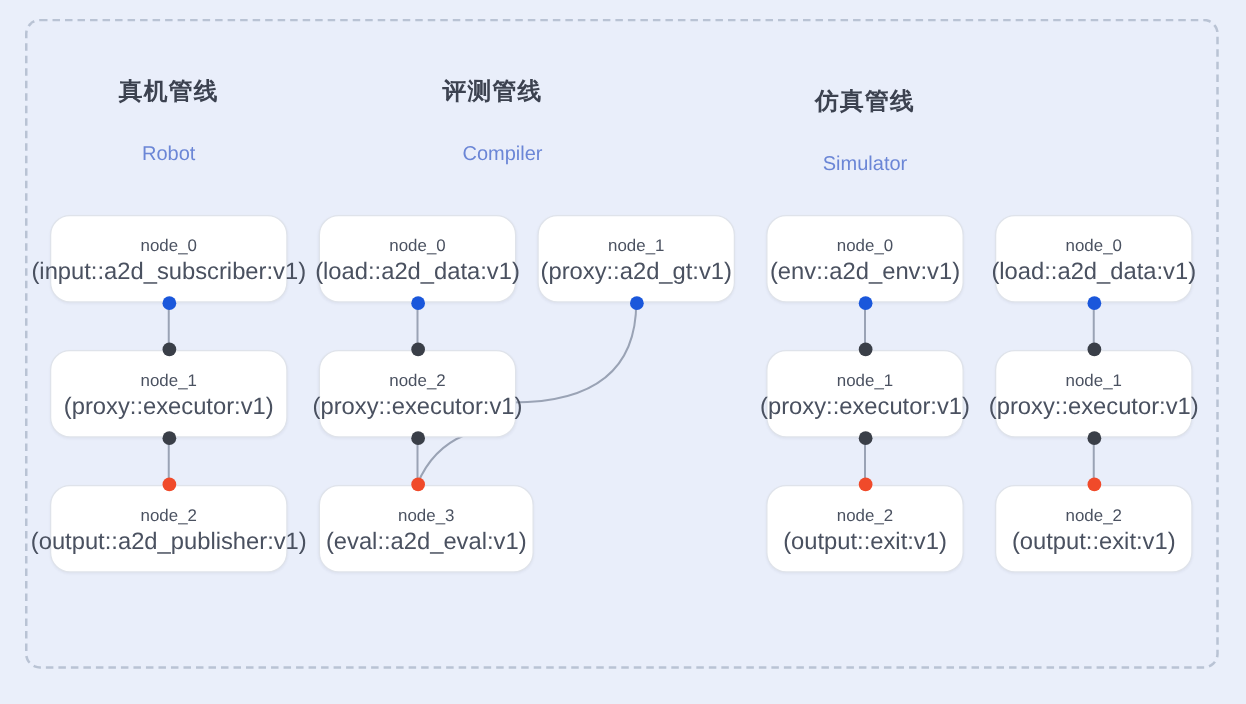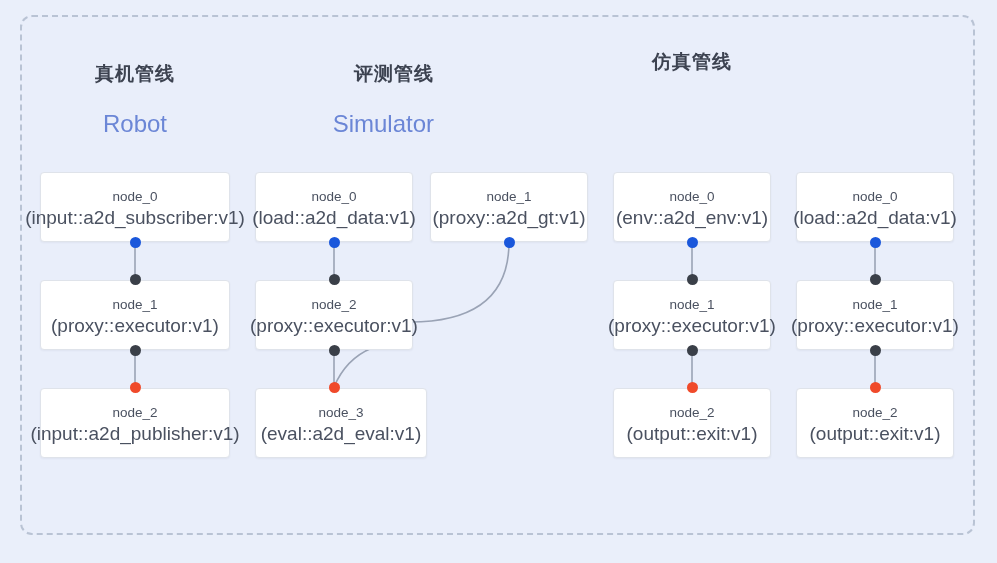--- a/index.html
+++ b/index.html
@@ -44,34 +44,34 @@
   }
   .col-title-cn {
     font-size: 19px;
     font-weight: bold;
     color: #3c4250;
     letter-spacing: 1px;
     line-height: 24px;
     white-space: nowrap;
   }
   .col-title-en {
-    font-size: 24px;
+    font-size: 16px;
     color: #6b86d6;
     line-height: 24px;
     margin-top: 26px;
     white-space: nowrap;
     font-weight: normal;
   }
 
   
   .node {
     position: absolute;
     background: #ffffff;
     border: 1px solid #dfe3ea;
-    border-radius: 4px;
+    border-radius: 16px;
     box-sizing: border-box;
     display: flex;
     flex-direction: column;
     align-items: center;
     justify-content: center;
     box-shadow: 0 1px 2px rgba(30,40,70,0.05);
   }
   .node-name {
     font-size: 13.5px;
     color: #4a5160;
@@ -133,44 +133,45 @@
     <line x1="875" y1="350" x2="875" y2="387" stroke="#9aa3b5" stroke-width="1.6"></line>
   </svg>
 
   <div class="col-header" style="left:35px; top:62px;">
     <div class="col-title-cn">真机管线</div>
     <div class="col-title-en">Robot</div>
   </div>
 
   <div class="col-header" style="left:234px; top:62px;text-align:right;">
     <div class="col-title-cn">评测管线</div>
+    <div class="col-title-en">Compiler</div>
+  </div>
+
+  <div class="col-header" style="left:592px; top:70px;">
+    <div class="col-title-cn">仿真管线</div>
     <div class="col-title-en">Simulator</div>
-  </div>
-
-  <div class="col-header" style="left:592px; top:50px;">
-    <div class="col-title-cn">仿真管线</div>
   </div>
 
 
   <div class="node" style="left:40px; top:172px; width:190px; height:70px;">
     <div class="node-name">node_0</div>
     <div class="node-type">(input::a2d_subscriber:v1)</div>
   </div>
   <div class="port port-blue" style="left:135px; top:242px;"></div>
 
   <div class="node" style="left:40px; top:280px; width:190px; height:70px;">
     <div class="node-name">node_1</div>
     <div class="node-type">(proxy::executor:v1)</div>
   </div>
   <div class="port port-dark" style="left:135px; top:279px;"></div>
   <div class="port port-dark" style="left:135px; top:350px;"></div>
 
   <div class="node" style="left:40px; top:388px; width:190px; height:70px;">
     <div class="node-name">node_2</div>
-    <div class="node-type">(input::a2d_publisher:v1)</div>
+    <div class="node-type">(output::a2d_publisher:v1)</div>
   </div>
   <div class="port port-red" style="left:135px; top:387px;"></div>
 
   <div class="node" style="left:255px; top:172px; width:158px; height:70px;">
     <div class="node-name">node_0</div>
     <div class="node-type">(load::a2d_data:v1)</div>
   </div>
   <div class="port port-blue" style="left:334px; top:242px;"></div>
 
   <div class="node" style="left:430px; top:172px; width:158px; height:70px;">

